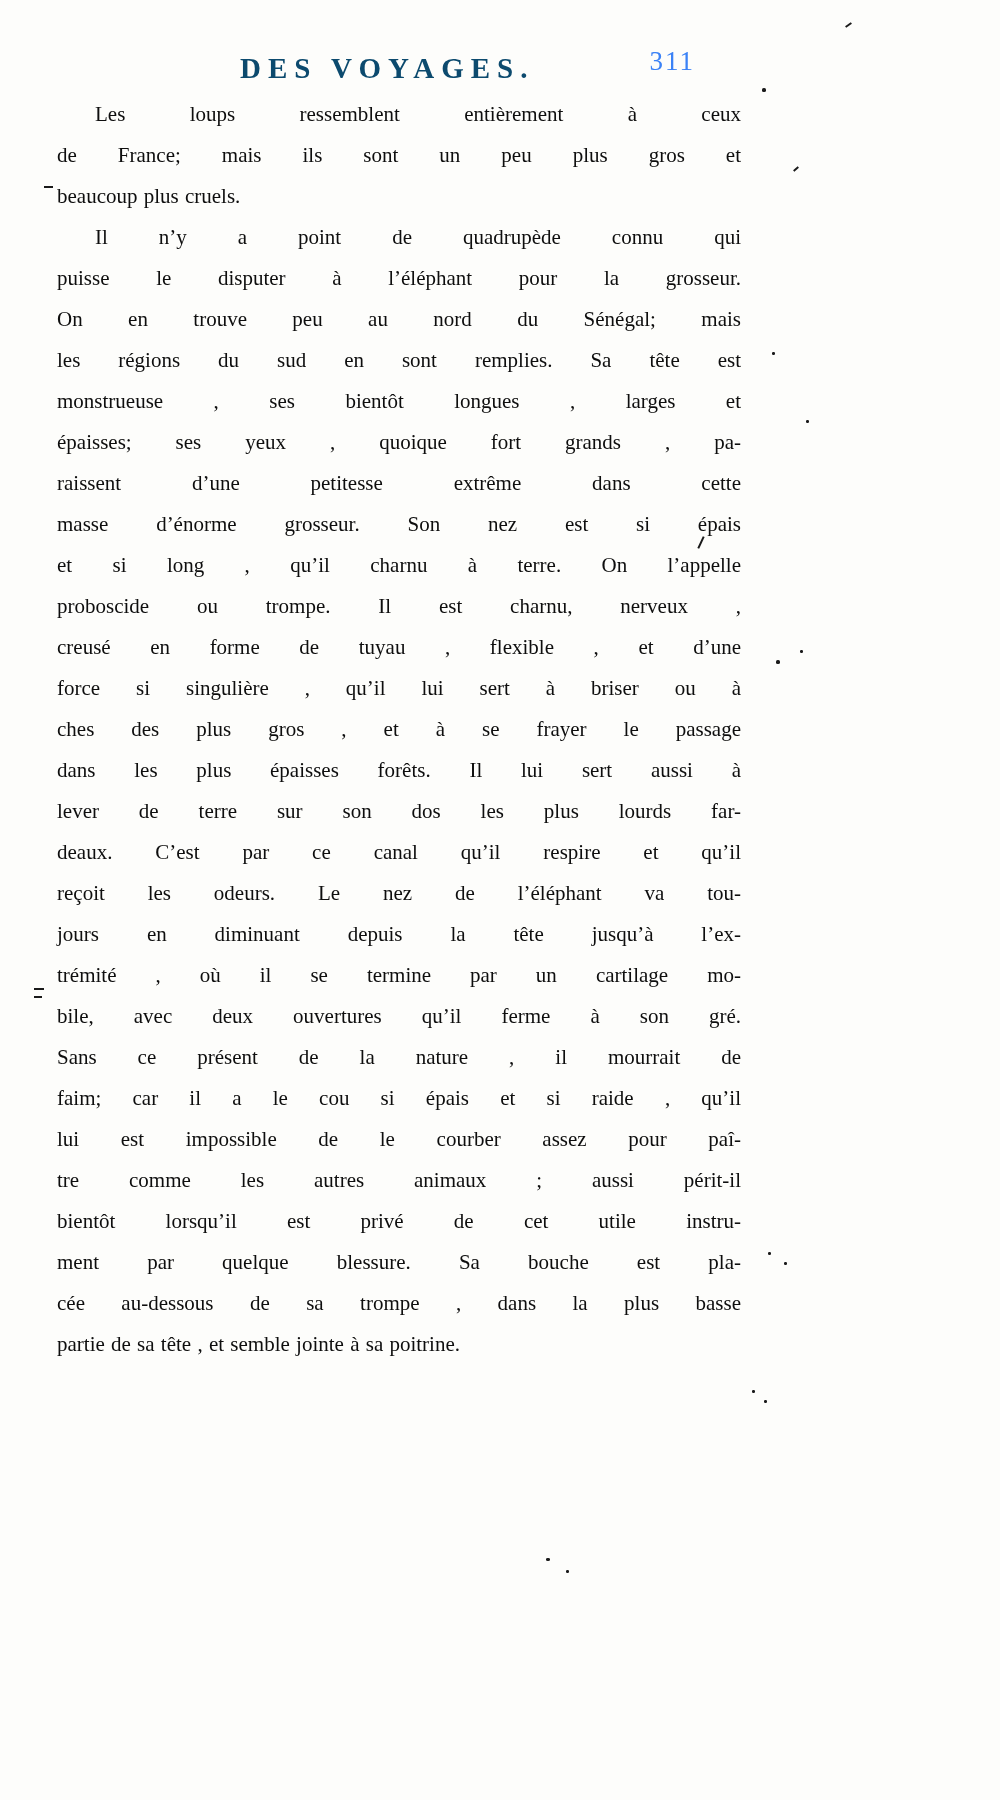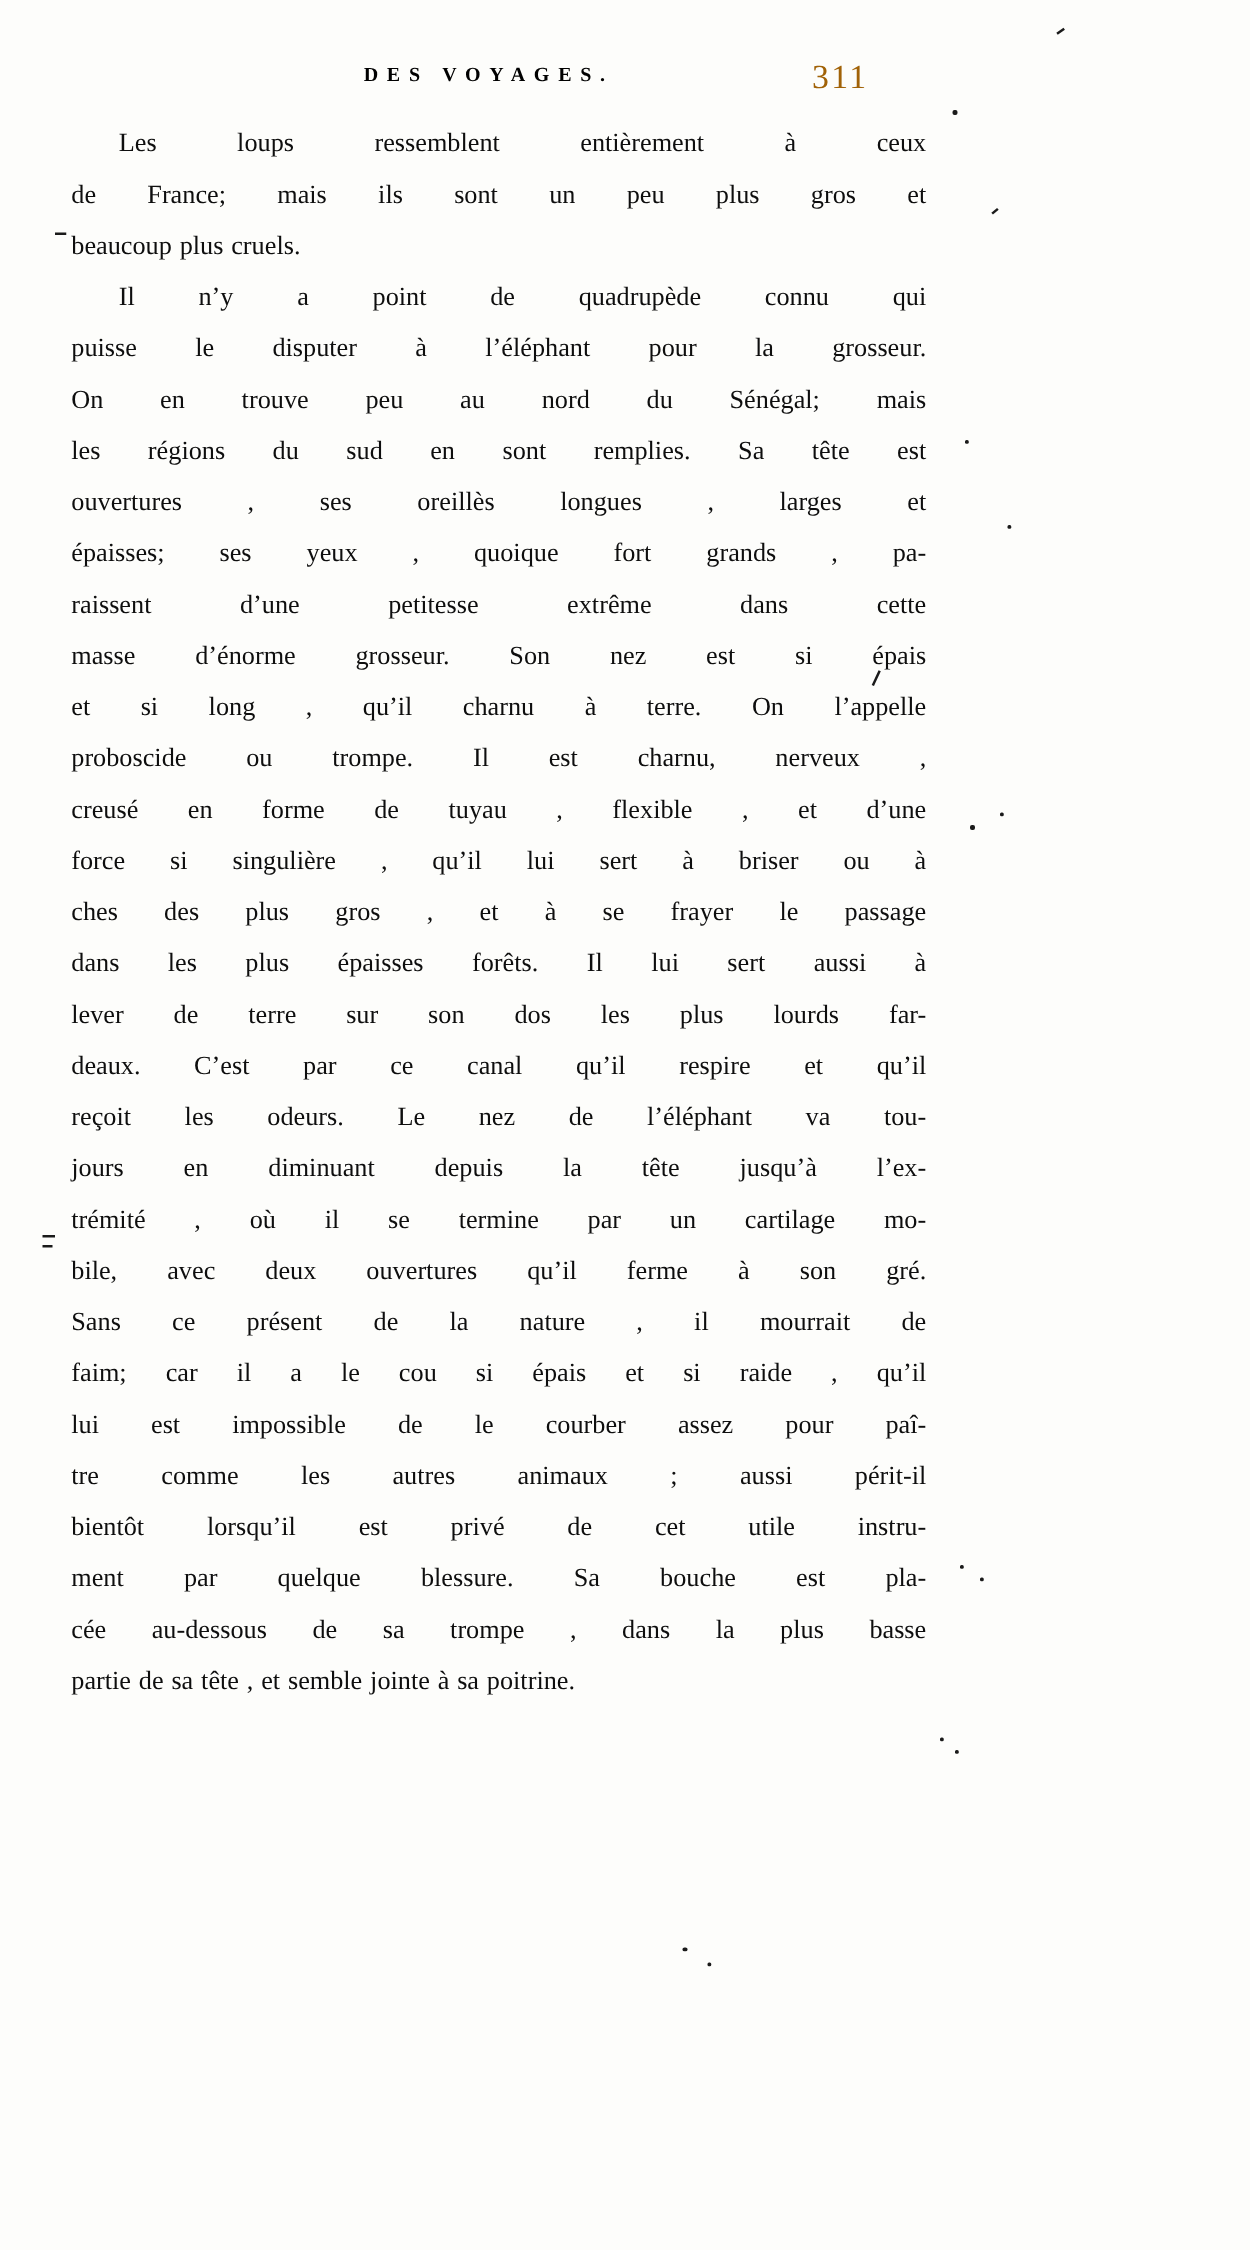--- a/index.html
+++ b/index.html
@@ -10,26 +10,26 @@
     color:#101010;
     position:relative;
     overflow:hidden;
   }
   .page{position:absolute;inset:0;}
   .header-row{
     position:absolute;top:52px;left:57px;width:684px;height:40px;
   }
   .header-title{
     position:absolute;left:50%;transform:translateX(-54%);
-    font-size:16px;font-weight:700;letter-spacing:7px;
-    color:#000000;white-space:nowrap;
+    font-size:29px;font-weight:700;letter-spacing:7px;
+    color:#0c4a6e;white-space:nowrap;
   }
   .page-number{
     position:absolute;right:46px;top:-6px;
-    font-size:27px;color:#a16207;letter-spacing:2px;
+    font-size:27px;color:#3b82f6;letter-spacing:2px;
   }
   .text-column{
     position:absolute;left:57px;top:94px;width:684px;
     font-size:21px;line-height:41px;
     color:#0e0e0e;
   }
   .line{
     text-align:justify;
     text-align-last:justify;
     white-space:normal;
@@ -56,21 +56,21 @@
       <div class="paragraph">
         <div class="line indent">Les loups ressemblent entièrement à ceux</div>
         <div class="line">de France; mais ils sont un peu plus gros et</div>
         <div class="line flush">beaucoup plus cruels.</div>
       </div>
       <div class="paragraph">
         <div class="line indent">Il n’y a point de quadrupède connu qui</div>
         <div class="line">puisse le disputer à l’éléphant pour la grosseur.</div>
         <div class="line">On en trouve peu au nord du Sénégal; mais</div>
         <div class="line">les régions du sud en sont remplies. Sa tête est</div>
-        <div class="line">ouvertures , ses oreillès longues , larges et</div>
+        <div class="line">monstrueuse , ses bientôt longues , larges et</div>
         <div class="line">épaisses; ses yeux , quoique fort grands , pa-</div>
         <div class="line">raissent d’une petitesse extrême dans cette</div>
         <div class="line">masse d’énorme grosseur. Son nez est si épais</div>
         <div class="line">et si long , qu’il charnu à terre. On l’appelle</div>
         <div class="line"><span class="it">proboscide</span><span> ou </span><span class="it">trompe</span><span>. Il est charnu, nerveux ,</span></div>
         <div class="line">creusé en forme de tuyau , flexible , et d’une</div>
         <div class="line">force si singulière , qu’il lui sert à briser ou à</div>
         <div class="line">ches des plus gros , et à se frayer le passage</div>
         <div class="line">dans les plus épaisses forêts. Il lui sert aussi à</div>
         <div class="line">lever de terre sur son dos les plus lourds far-</div>

